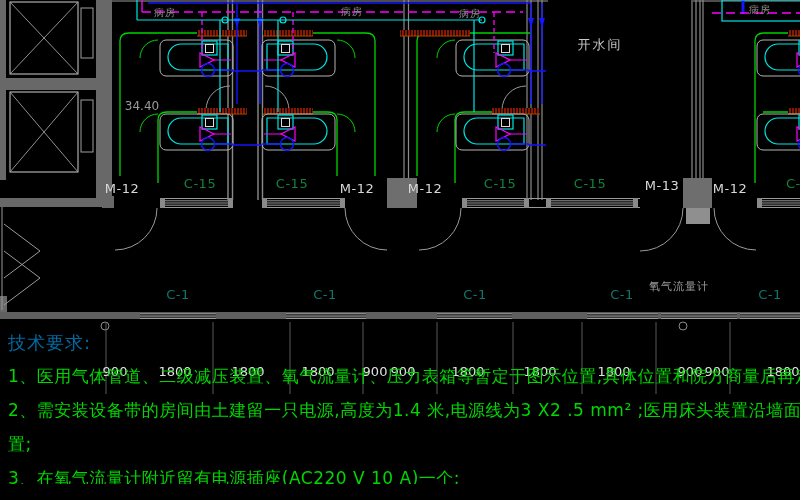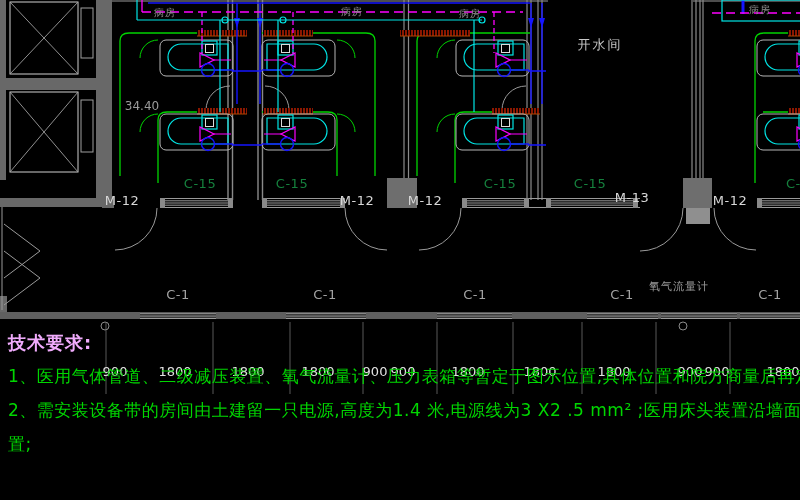--- a/index.html
+++ b/index.html
@@ -1,28 +1,28 @@
 <!DOCTYPE html>
 <html><head>
 <meta charset="utf-8">
 <style>
   html,body{margin:0;padding:0;background:#000;}
   #stage{position:relative;width:800px;height:484px;background:#000;overflow:hidden;
          font-family:"DejaVu Sans","Liberation Sans",sans-serif;}
   #plan-svg{position:absolute;left:0;top:0;}
   .lbl{position:absolute;white-space:nowrap;line-height:1;}
   .ctr{transform:translateX(-50%);}
-  .door{font-size:13px;color:#d8d8d8;letter-spacing:.5px;margin-top:12px;}
+  .door{font-size:13px;color:#d8d8d8;letter-spacing:.5px;}
   .winf{font-size:13px;color:#15803d;letter-spacing:.5px;}
-  .winc{font-size:13px;color:#a3a3a3;letter-spacing:.5px;}
+  .winc{font-size:13px;color:#0f766e;letter-spacing:.5px;}
   .ward{font-size:10px;color:#8f8f8f;letter-spacing:1px;}
   .gray{color:#9a9a9a;}
   .dim{font-size:13px;color:#e2e2e2;}
   .note{color:#00d600;font-size:17px;letter-spacing:.5px;}
-  .note-title{color:#f0abfc;font-size:18px;letter-spacing:1px;font-weight:bold;}
+  .note-title{color:#0369a1;font-size:18px;letter-spacing:1px;}
 </style>
 </head>
 <body>
 
 <div id="stage">
 
 <svg id="plan-svg" width="800" height="500" viewBox="0 0 800 500">
   <defs>
     <pattern id="hatch" width="3" height="7" patternUnits="userSpaceOnUse">
       <rect width="3" height="7" fill="#000"></rect>
@@ -214,21 +214,21 @@
   <div class="lbl ward ctr" style="left:352px;top:7px">病房</div>
   <div class="lbl ward ctr" style="left:470px;top:9px">病房</div>
   <div class="lbl ward ctr" style="left:760px;top:5px">病房</div>
   <div class="lbl ctr" style="left:600px;top:38px;font-size:13px;color:#c9c9c9;letter-spacing:2px">开水间</div>
   <div class="lbl ctr gray" style="left:679px;top:281px;font-size:11px;letter-spacing:1px">氧气流量计</div>
   <div class="lbl ctr gray" style="left:142px;top:100px;font-size:12px">34.40</div>
 
   <div class="lbl door ctr" style="left:122px;top:182px">M-12</div>
   <div class="lbl door ctr" style="left:357px;top:182px">M-12</div>
   <div class="lbl door ctr" style="left:425px;top:182px">M-12</div>
-  <div class="lbl door ctr" style="left:632px;top:179px">M-13</div>
+  <div class="lbl door ctr" style="left:662px;top:179px">M-13</div>
   <div class="lbl door ctr" style="left:730px;top:182px">M-12</div>
 
   <div class="lbl winf ctr" style="left:200px;top:177px">C-15</div>
   <div class="lbl winf ctr" style="left:292px;top:177px">C-15</div>
   <div class="lbl winf ctr" style="left:500px;top:177px">C-15</div>
   <div class="lbl winf ctr" style="left:590px;top:177px">C-15</div>
   <div class="lbl winf" style="left:786px;top:177px">C-15</div>
 
   <div class="lbl winc ctr" style="left:178px;top:288px">C-1</div>
   <div class="lbl winc ctr" style="left:325px;top:288px">C-1</div>
@@ -246,13 +246,14 @@
   <div class="lbl dim ctr" style="left:540px;top:365px">1800</div>
   <div class="lbl dim ctr" style="left:614px;top:365px">1800</div>
   <div class="lbl dim ctr" style="left:690px;top:365px">900</div>
   <div class="lbl dim ctr" style="left:717px;top:365px">900</div>
   <div class="lbl dim ctr" style="left:783px;top:365px">1800</div>
 
   <div class="lbl note-title" style="left:8px;top:334px">技术要求:</div>
   <div class="lbl note" style="left:8px;top:368px">1、医用气体管道、二级减压装置、氧气流量计、压力表箱等暂定于图示位置,具体位置和院方商量后再定</div>
   <div class="lbl note" style="left:8px;top:402px">2、需安装设备带的房间由土建留一只电源,高度为1.4 米,电源线为3 X2 .5 mm² ;医用床头装置沿墙面装</div>
   <div class="lbl note" style="left:8px;top:436px">置;</div>
+  <div class="lbl note" style="left:8px;top:470px">3、在氧气流量计附近留有电源插座(AC220 V 10 A)一个;</div>
 </div>
 
 </body></html>

